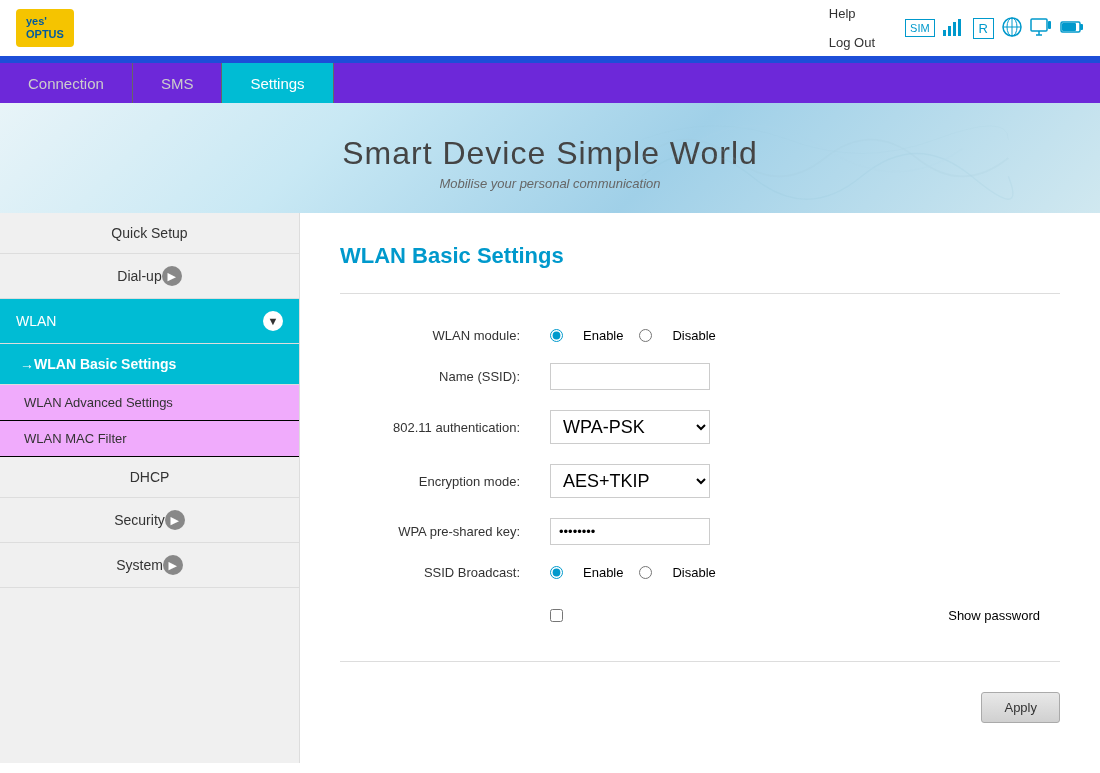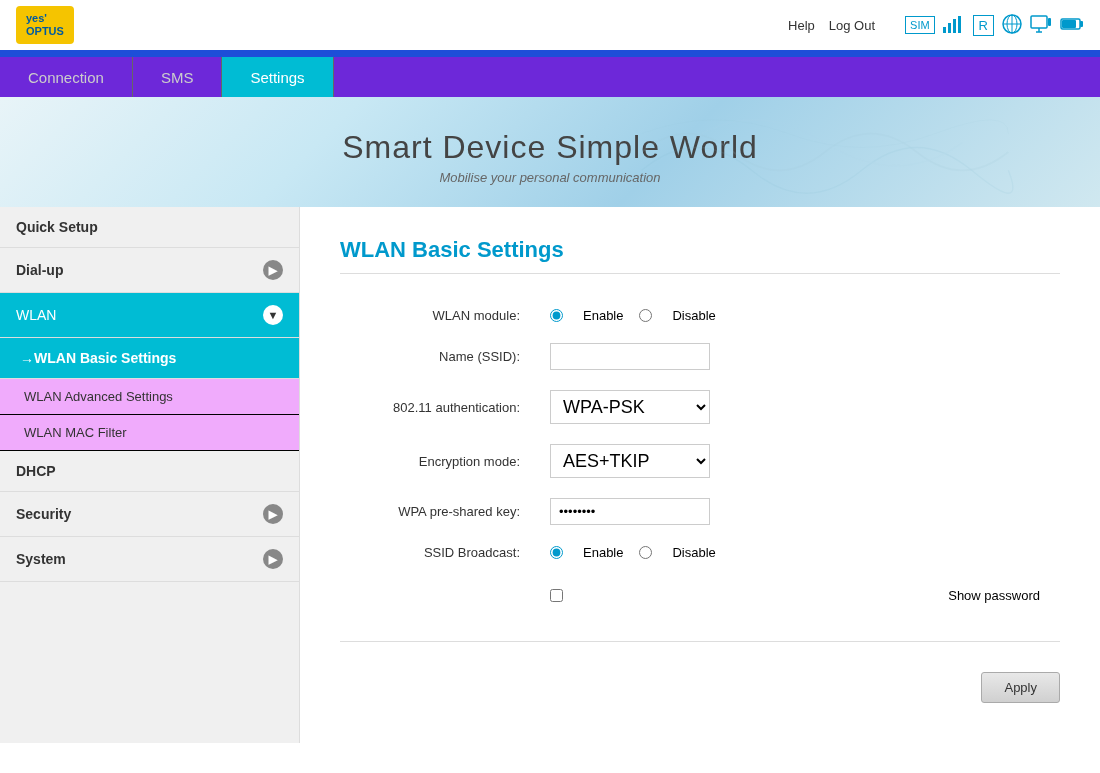--- a/index.html
+++ b/index.html
@@ -28,20 +28,21 @@
       display: flex;
       align-items: center;
       gap: 10px;
     }
     .top-links {
       display: flex;
       gap: 14px;
       font-size: 13px;
       color: #333;
       margin-right: 20px;
+      flex-direction: column;
     }
     .top-links a { text-decoration: none; color: #333; }
     .status-icons {
       display: flex;
       align-items: center;
       gap: 8px;
     }
     .status-icon {
       color: #0099cc;
       font-size: 15px;
@@ -120,21 +121,22 @@
       cursor: pointer;
       display: flex;
       justify-content: space-between;
       align-items: center;
       background: #f5f5f5;
       color: #333;
       font-size: 14px;
     }
     .sidebar-item.section-header {
       background: #f0f0f0;
-      font-weight: 700;
+      font-weight: 400;
+      justify-content: center;
     }
     .sidebar-item.active-section {
       background: #00bcd4;
       color: #fff;
     }
     .sidebar-item.active-item {
       background: #00bcd4;
       color: #fff;
       font-weight: bold;
       padding-left: 20px;
@@ -164,21 +166,21 @@
     .content {
       flex: 1;
       padding: 30px 40px;
       background: #fff;
     }
     .content-title {
       font-size: 22px;
       color: #0099cc;
       font-weight: bold;
       margin-bottom: 24px;
-      padding-bottom: 10px;
+      padding-bottom: 24px;
       border-bottom: 1px solid #ddd;
     }
     .form-table {
       width: 100%;
       border-collapse: collapse;
     }
     .form-table tr td {
       padding: 10px 10px;
       vertical-align: middle;
     }

